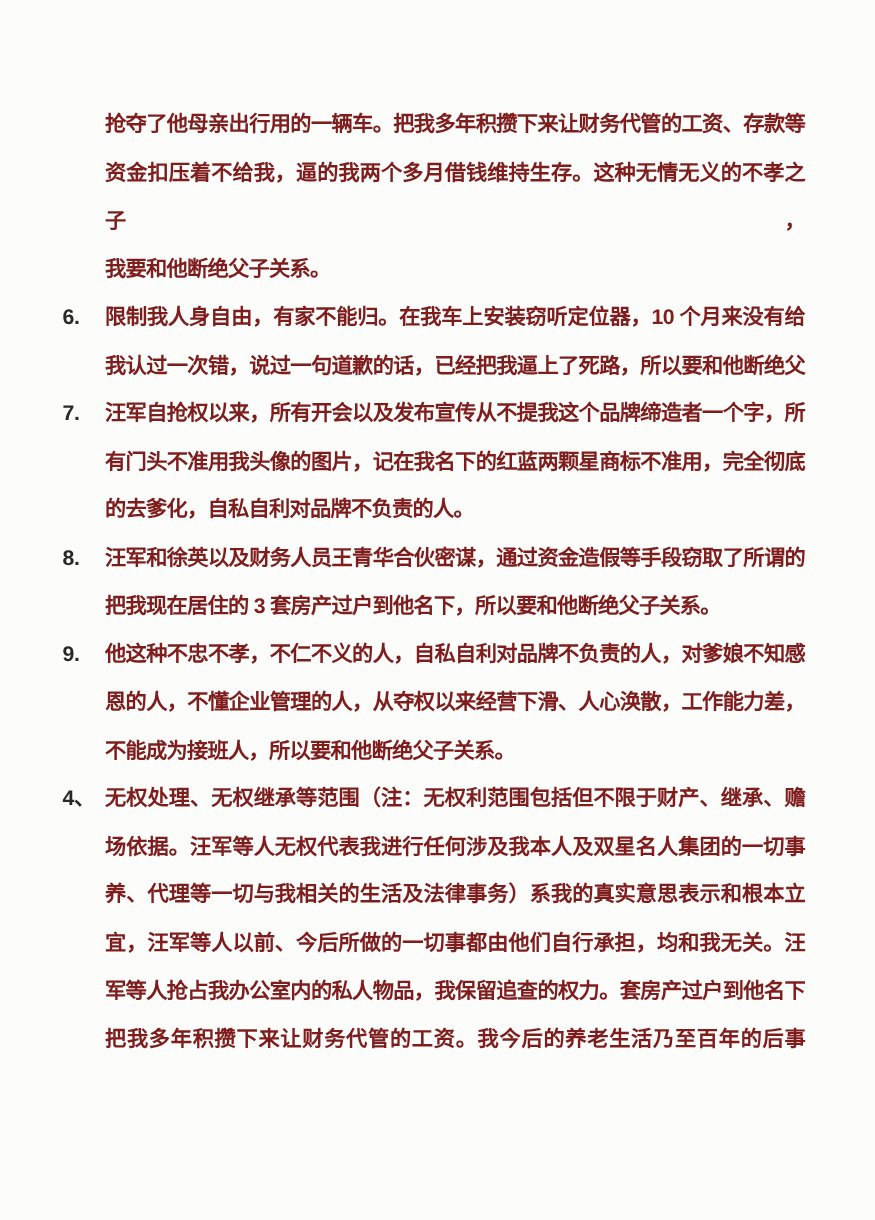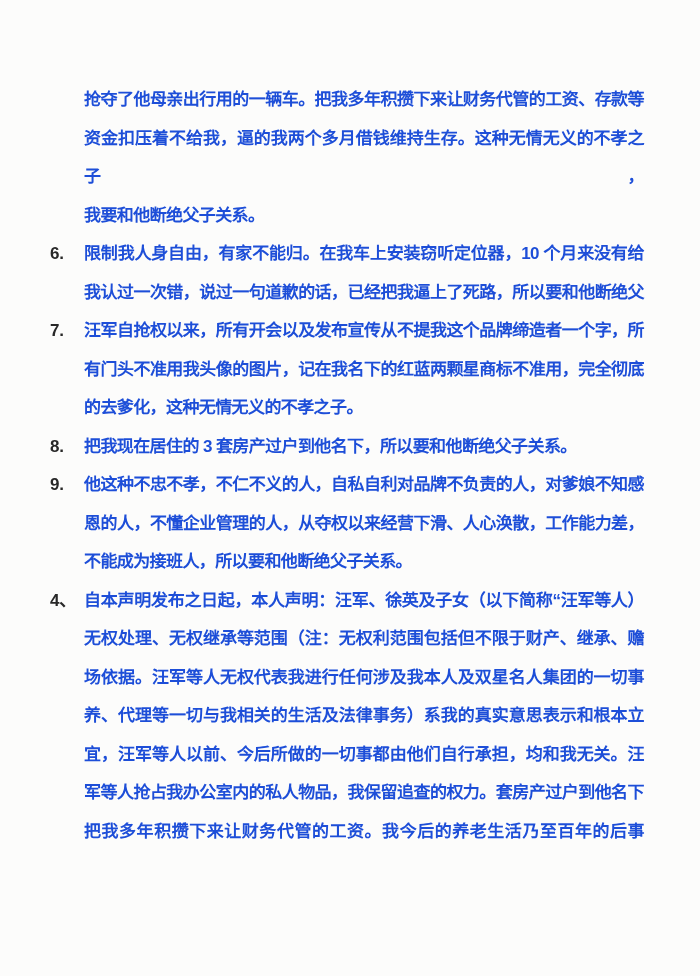--- a/index.html
+++ b/index.html
@@ -36,21 +36,21 @@
     letter-spacing: -0.2px;
   }
   .lines {
     flex: 1 1 auto;
     min-width: 0;
   }
   .line {
     font-size: 17px;
     line-height: 38.5px;
     font-weight: 700;
-    color: #1d4ed8;
+    color: #7f1d1d;
     letter-spacing: -0.6px;
     white-space: nowrap;
     text-align: left;
   }
   .line.full {
     white-space: normal;
     text-align: justify;
     text-align-last: justify;
     text-justify: inter-character;
   }
@@ -75,44 +75,44 @@
           <div class="line full">限制我人身自由，有家不能归。在我车上安装窃听定位器，10 个月来没有给</div>
           <div class="line full">我认过一次错，说过一句道歉的话，已经把我逼上了死路，所以要和他断绝父</div>
         </div>
   </div>
 
   <div class="item">
     <div class="num">7.</div>
     <div class="lines">
           <div class="line full">汪军自抢权以来，所有开会以及发布宣传从不提我这个品牌缔造者一个字，所</div>
           <div class="line full">有门头不准用我头像的图片，记在我名下的红蓝两颗星商标不准用，完全彻底</div>
-          <div class="line">的去爹化，这种无情无义的不孝之子。</div>
+          <div class="line">的去爹化，自私自利对品牌不负责的人。</div>
         </div>
   </div>
 
   <div class="item">
     <div class="num">8.</div>
     <div class="lines">
+          <div class="line full">汪军和徐英以及财务人员王青华合伙密谋，通过资金造假等手段窃取了所谓的</div>
           <div class="line">把我现在居住的 3 套房产过户到他名下，所以要和他断绝父子关系。</div>
         </div>
   </div>
 
   <div class="item">
     <div class="num">9.</div>
     <div class="lines">
           <div class="line full">他这种不忠不孝，不仁不义的人，自私自利对品牌不负责的人，对爹娘不知感</div>
           <div class="line full">恩的人，不懂企业管理的人，从夺权以来经营下滑、人心涣散，工作能力差，</div>
           <div class="line">不能成为接班人，所以要和他断绝父子关系。</div>
         </div>
   </div>
 
   <div class="item">
     <div class="num">4、</div>
     <div class="lines">
-          <div class="line full">自本声明发布之日起，本人声明：汪军、徐英及子女（以下简称“汪军等人）</div>
           <div class="line full">无权处理、无权继承等范围（注：无权利范围包括但不限于财产、继承、赡</div>
           <div class="line full">场依据。汪军等人无权代表我进行任何涉及我本人及双星名人集团的一切事</div>
           <div class="line full">养、代理等一切与我相关的生活及法律事务）系我的真实意思表示和根本立</div>
           <div class="line full">宜，汪军等人以前、今后所做的一切事都由他们自行承担，均和我无关。汪</div>
           <div class="line full">军等人抢占我办公室内的私人物品，我保留追查的权力。套房产过户到他名下</div>
           <div class="line full">把我多年积攒下来让财务代管的工资。我今后的养老生活乃至百年的后事</div>
         </div>
   </div>
 </div>
 </div>

